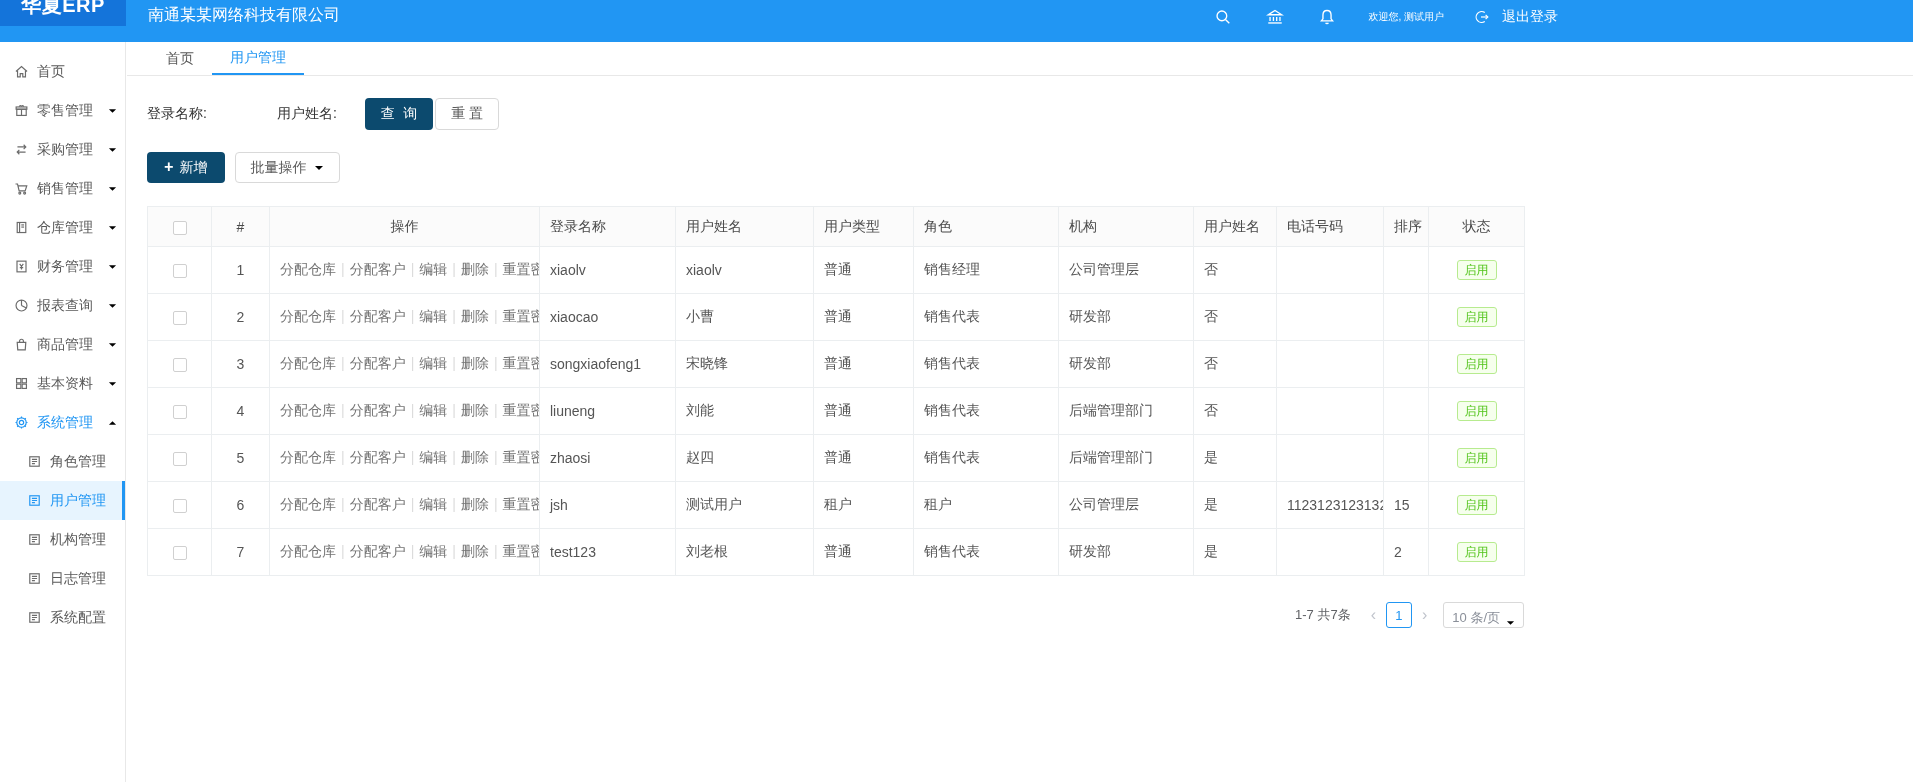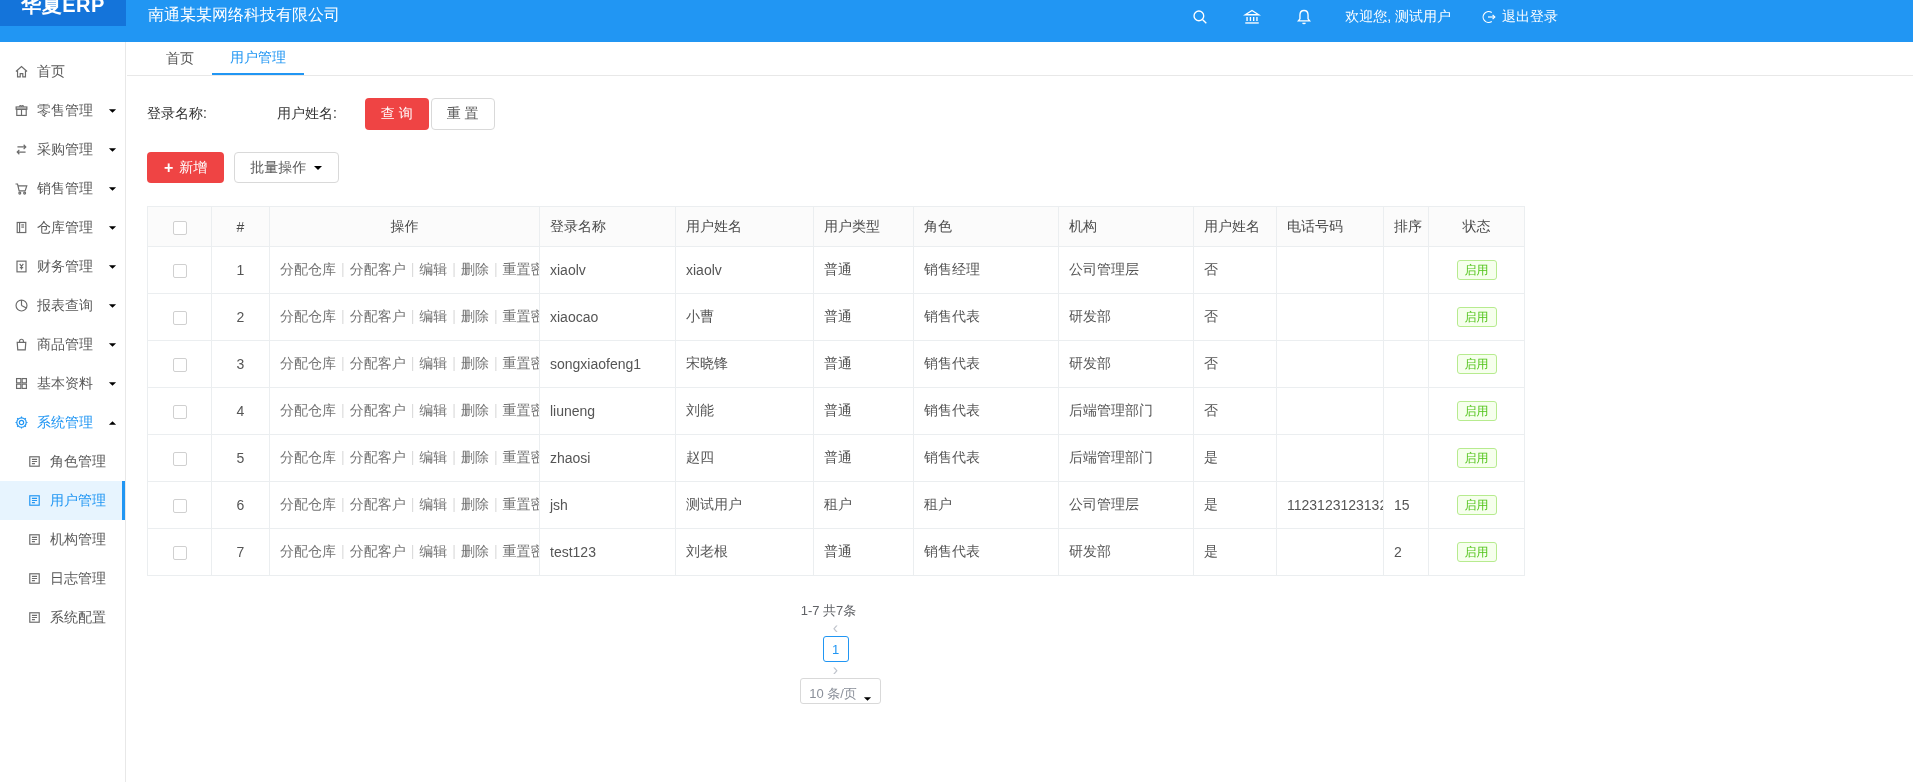--- a/index.html
+++ b/index.html
@@ -8,22 +8,22 @@
 
   
   .topbar { position:absolute; top:0; left:0; width:1913px; height:42px; background:#2196f3; color:#fff; }
   .topbar-inner { width:1558px; height:26px; display:flex; align-items:flex-end; }
   .logo { width:126px; height:42px; background:#1474da; display:flex; align-items:center; justify-content:center;
     font-size:20px; font-weight:bold; letter-spacing:.5px; }
   .company { margin-left:22px; font-size:16px; }
   .topbar-right { margin-left:auto; display:flex; align-items:center; }
   .top-icn { width:18px; height:18px; margin-left:34px; display:inline-flex; cursor:pointer; }
   .top-icn svg { width:18px; height:18px; stroke:#fff; fill:none; stroke-width:1.2; }
-  .welcome { margin-left:32px; font-size:14px; }
-  .logout { margin-left:30px; display:flex; align-items:center; gap:5px; font-size:14px; cursor:pointer; }
+  .welcome { margin-left:32px; font-size:10px; }
+  .logout { margin-left:30px; display:flex; align-items:center; gap:12px; font-size:14px; cursor:pointer; }
   .logout .top-icn { margin-left:0; width:16px; height:16px; }
   .logout .top-icn svg{ width:16px; height:16px; }
 
   
   .sidebar { position:absolute; top:42px; left:0; width:126px; bottom:0; background:#fff;
     border-right:1px solid #e8e8e8; padding-top:10px; }
   .menu-item { height:39px; display:flex; align-items:center; padding:0 8px 0 14px;
     font-size:14px; color:#595959; cursor:pointer; }
   .menu-item .icn { width:15px; height:15px; margin-right:8px; display:inline-flex; flex:none; color:#6b6b6b; }
   .icn svg { width:100%; height:100%; stroke:currentColor; fill:none; stroke-width:1.1; }
@@ -45,21 +45,21 @@
   .content { padding:22px 0 0 20px; width:1420px; }
 
   .filters { display:flex; align-items:center; font-size:14px; color:#333; }
   .filters label { margin-right:10px; }
   .filters input { width:240px; height:32px; border:1px solid #d9d9d9; border-radius:4px;
     padding:0 10px; font-size:14px; color:#333; outline:none; }
   .filters input::placeholder { color:#c0c4cc; }
   .gap-lg { width:60px; }
   .btn { height:32px; border-radius:4px; font-size:14px; cursor:pointer; border:1px solid transparent;
     display:inline-flex; align-items:center; justify-content:center; padding:0 15px; }
-  .btn-primary { background:#ef4444; color:#fff; }
+  .btn-primary { background:#0c4a6e; color:#fff;font-family:Liberation Mono, monospace; }
   .btn-plain { background:#fff; color:#595959; border-color:#d9d9d9; }
   .filters .btn { margin-left:18px; }
   .filters .btn + .btn { margin-left:2px; }
 
   .toolbar { margin-top:22px; display:flex; align-items:center; }
   .toolbar .btn-primary { padding:0 16px; height:31px; }
   .plus { font-size:16px; margin-right:6px; font-weight:bold; line-height:1; }
   .toolbar .btn-plain { margin-left:10px; height:31px; }
   .toolbar .chev { width:10px; height:8px; margin-left:7px; display:inline-flex; color:#8c8c8c; }
 
@@ -72,21 +72,21 @@
   .c { text-align:center; }
   .ops a { color:#737373; text-decoration:none; cursor:pointer; }
   .ops .sep { color:#dcdcdc; margin:0 5px; }
   .cbx { width:14px; height:14px; border:1px solid #d0d0d0; border-radius:2px; background:#fff;
     display:inline-block; vertical-align:middle; cursor:pointer; }
   .tag { display:inline-block; font-size:12px; color:#52c41a; background:#f6ffed;
     border:1px solid #b7eb8f; border-radius:3px; padding:2px 7px; line-height:1.2; cursor:pointer; }
 
   
   .pager { width:1377px; margin-top:26px; display:flex; justify-content:flex-end; align-items:center;
-    font-size:13px; color:#606266;flex-direction:column; }
+    font-size:13px; color:#606266; }
   .pager .total { margin-right:14px; }
   .pg-arrow { color:#c0c4cc; font-size:16px; padding:0 6px; cursor:pointer; line-height:1; }
   .pg-num { width:26px; height:26px; border:1px solid #2196f3; border-radius:3px; color:#2196f3;
     display:inline-flex; align-items:center; justify-content:center; margin:0 4px; cursor:pointer; }
   .pg-size { height:26px; border:1px solid #d9d9d9; border-radius:3px; margin-left:10px;
     display:inline-flex; align-items:flex-end; padding:0 8px; color:#8a8f99; cursor:pointer; }
   .pg-size .chev { width:9px; height:8px; margin-left:6px; display:inline-flex; color:#c0c4cc; }
 </style>
 </head>
 <body>

